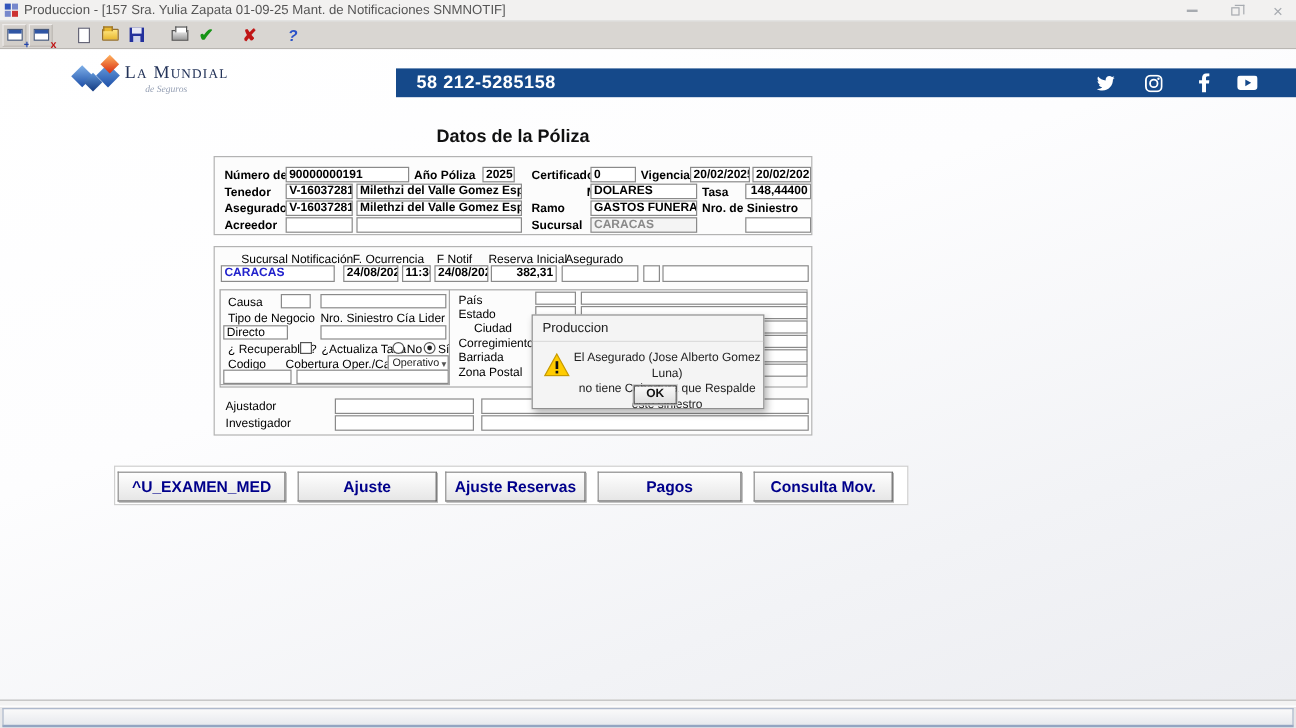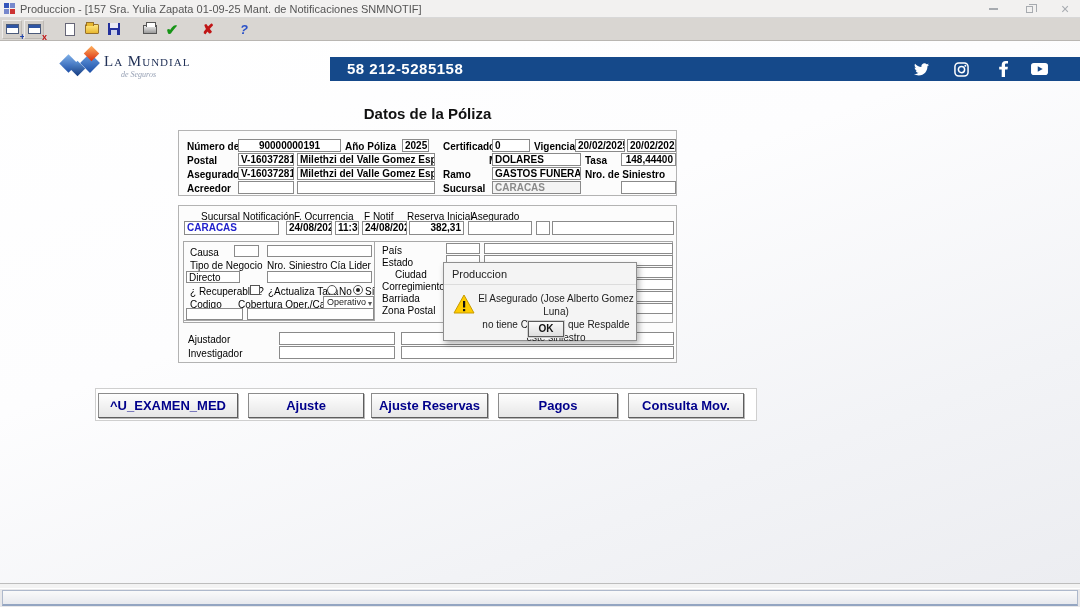--- a/index.html
+++ b/index.html
@@ -47,21 +47,21 @@
 
   .bluebar { position:absolute; left:330px; top:16px; width:750px; height:24px; }
   .bluebar-txt { position:absolute; top:3px; color:#fff; font-weight:bold; font-size:15px; letter-spacing:.5px; white-space:nowrap; }
   .social { position:absolute; top:4px; width:18px; height:16px; display:flex; align-items:center; justify-content:center; }
 
   .page-title { position:absolute; left:178px; top:64px; width:499px; text-align:center; font-size:15px; font-weight:bold; color:#111; }
 
   .panel { position:absolute; background:#fcfcfc; border:1px solid #b3b3b3; }
   .lb { position:absolute; font-size:10px; font-weight:bold; color:#000; white-space:nowrap; }
   .fld { position:absolute; height:13px; background:#fff; border:1px solid #8a8a8a; font-size:10px; font-weight:bold; color:#000; line-height:11px; padding:0 2px; white-space:nowrap; overflow:hidden; }
-  .fld.center { text-align:center; }
+  .fld.center { }
   .fld.right { text-align:right; }
   .fld.gray { color:#8a8a8a; background:#f4f4f4; }
   .fld.blue { color:#2222cc; }
   .subpanel { position:absolute; border:1px solid #a8a8a8; background:#fcfcfc; }
   .chk { position:absolute; width:10px; height:10px; border:1px solid #555; background:#fff; }
   .rad { position:absolute; width:10px; height:10px; border:1px solid #555; border-radius:50%; background:#fff; }
   .rad.sel:before { content:""; position:absolute; left:2px; top:2px; width:4px; height:4px; border-radius:50%; background:#222; }
   .dropdown { position:absolute; height:13px; background:#fff; border:1px solid #8a8a8a; font-size:9px; color:#222; line-height:11px; padding:0 12px 0 3px; }
   .dropdown .arrow { position:absolute; right:1px; top:1px; color:#555; font-size:8px; }
 
@@ -183,21 +183,21 @@
     <span class="lb" style="left:8px;top:10px;">Número de</span>
     <span class="fld center" style="left:59px;top:8px;width:103px;">90000000191</span>
     <span class="lb" style="left:166px;top:10px;">Año Póliza</span>
     <span class="fld center" style="left:223px;top:8px;width:27px;">2025</span>
     <span class="lb" style="left:264px;top:10px;">Certificado</span>
     <span class="fld" style="left:313px;top:8px;width:38px;">0</span>
     <span class="lb" style="left:355px;top:10px;">Vigencia</span>
     <span class="fld center" style="left:396px;top:8px;width:50px;">20/02/2025</span>
     <span class="fld center" style="left:448px;top:8px;width:49px;">20/02/2026</span>
 
-    <span class="lb" style="left:8px;top:24px;">Postal</span>
+    <span class="lb" style="left:8px;top:24px;">Tenedor</span>
     <span class="fld center" style="left:59px;top:22px;width:56px;">V-16037281</span>
     <span class="fld" style="left:118px;top:22px;width:138px;">Milethzi del Valle Gomez Espinoz</span>
     <span class="lb" style="left:264px;top:24px;margin-left:46px;">Moneda</span>
     <span class="fld" style="left:313px;top:22px;width:89px;">DOLARES</span>
     <span class="lb" style="left:406px;top:24px;">Tasa</span>
     <span class="fld right" style="left:442px;top:22px;width:55px;">148,44400</span>
 
     <span class="lb" style="left:8px;top:38px;">Asegurado</span>
     <span class="fld center" style="left:59px;top:36px;width:56px;">V-16037281</span>
     <span class="fld" style="left:118px;top:36px;width:138px;">Milethzi del Valle Gomez Espinoz</span>

